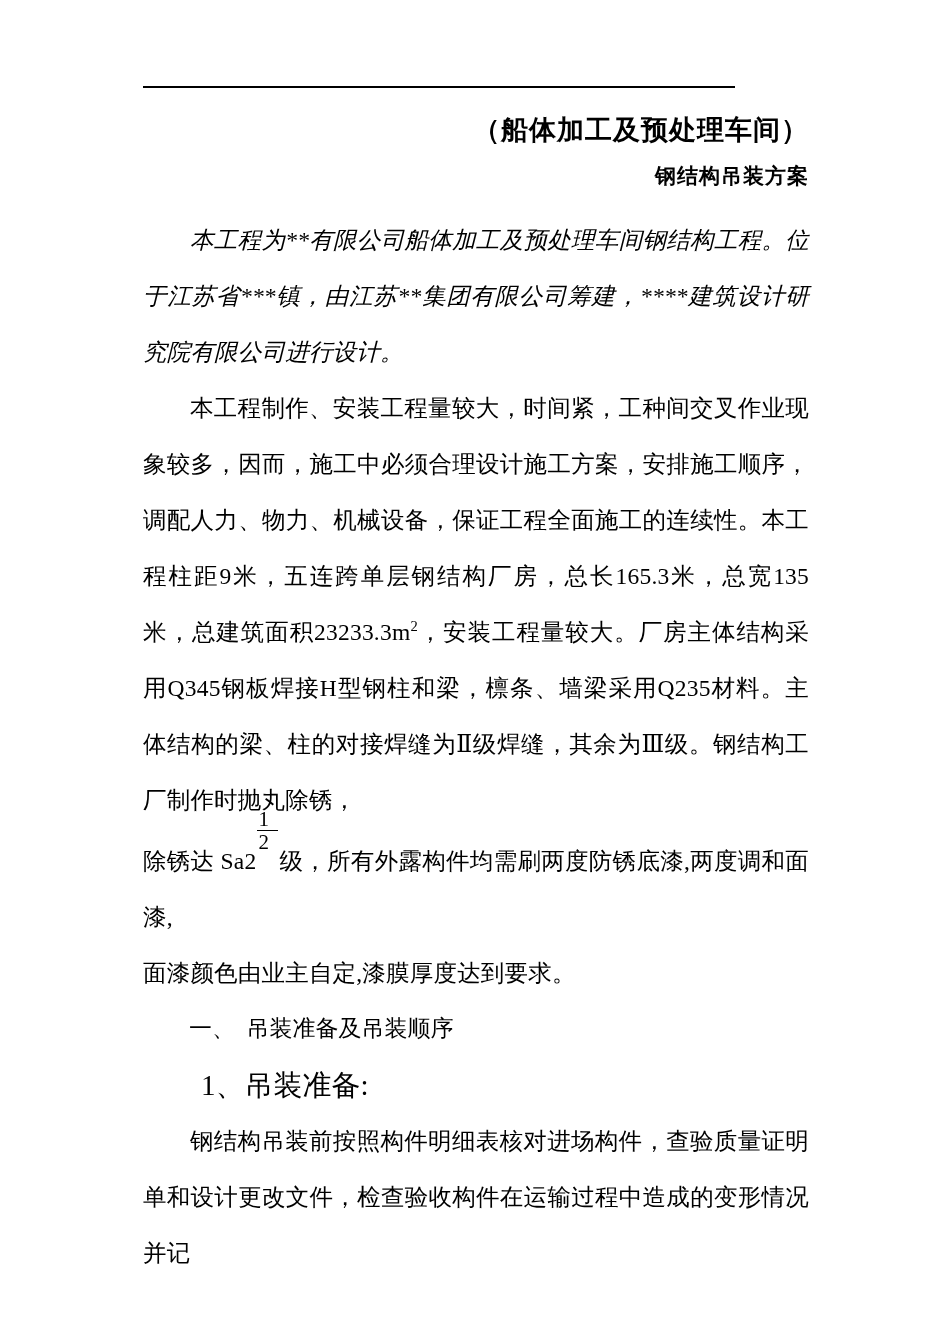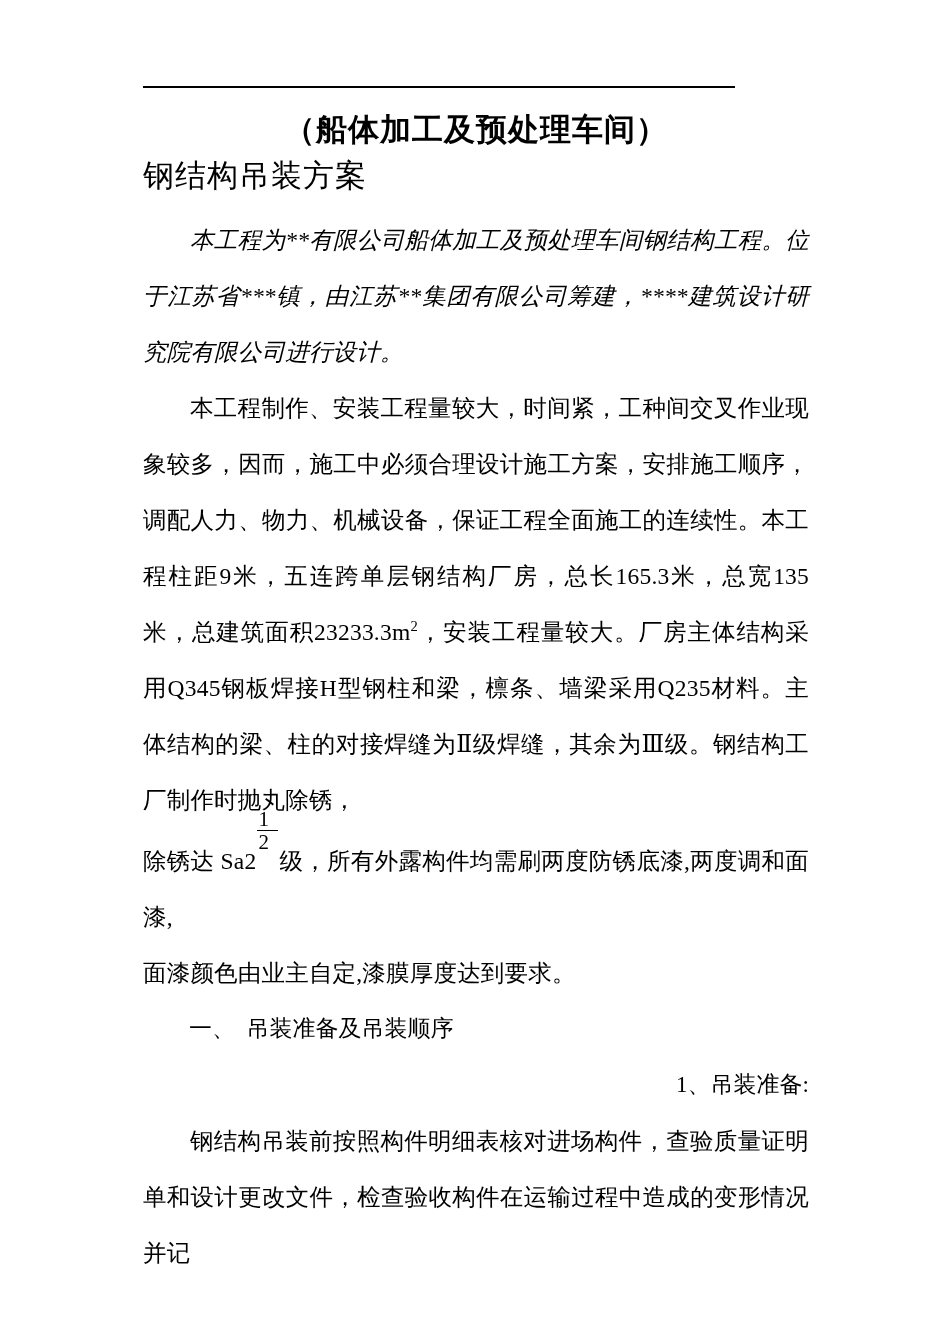--- a/index.html
+++ b/index.html
@@ -35,31 +35,31 @@
   
   .content {
     position: absolute;
     left: 143px;
     top: 108px;
     width: 666px;
   }
 
   
   .title-line1 {
-    text-align: center;
+    text-align: right;
     font-weight: bold;
-    font-size: 31px;
+    font-size: 27px;
     line-height: 44px;
     letter-spacing: 1px;
     white-space: nowrap;
   }
   .title-line2 {
-    text-align: left;
-    font-weight: normal;
-    font-size: 31px;
+    text-align: right;
+    font-weight: bold;
+    font-size: 21px;
     line-height: 44px;
     letter-spacing: 1px;
     white-space: nowrap;
     margin-top: 2px;
   }
 
   
   .para {
     font-size: 23.5px;
     line-height: 56px;
@@ -77,25 +77,24 @@
     font-style: italic;
   }
   .heading-line {
     font-size: 23px;
     line-height: 56px;
     text-indent: 2em;
     margin: 0;
     white-space: pre;
   }
   .sub-line {
-    font-size: 23px;
+    font-size: 29px;
     line-height: 56px;
     text-indent: 2em;
     margin: 0;
-    text-align: right;
   }
 
   sup.sq {
     font-size: 0.62em;
     vertical-align: super;
     line-height: 0;
   }
 
   
   .frac {

